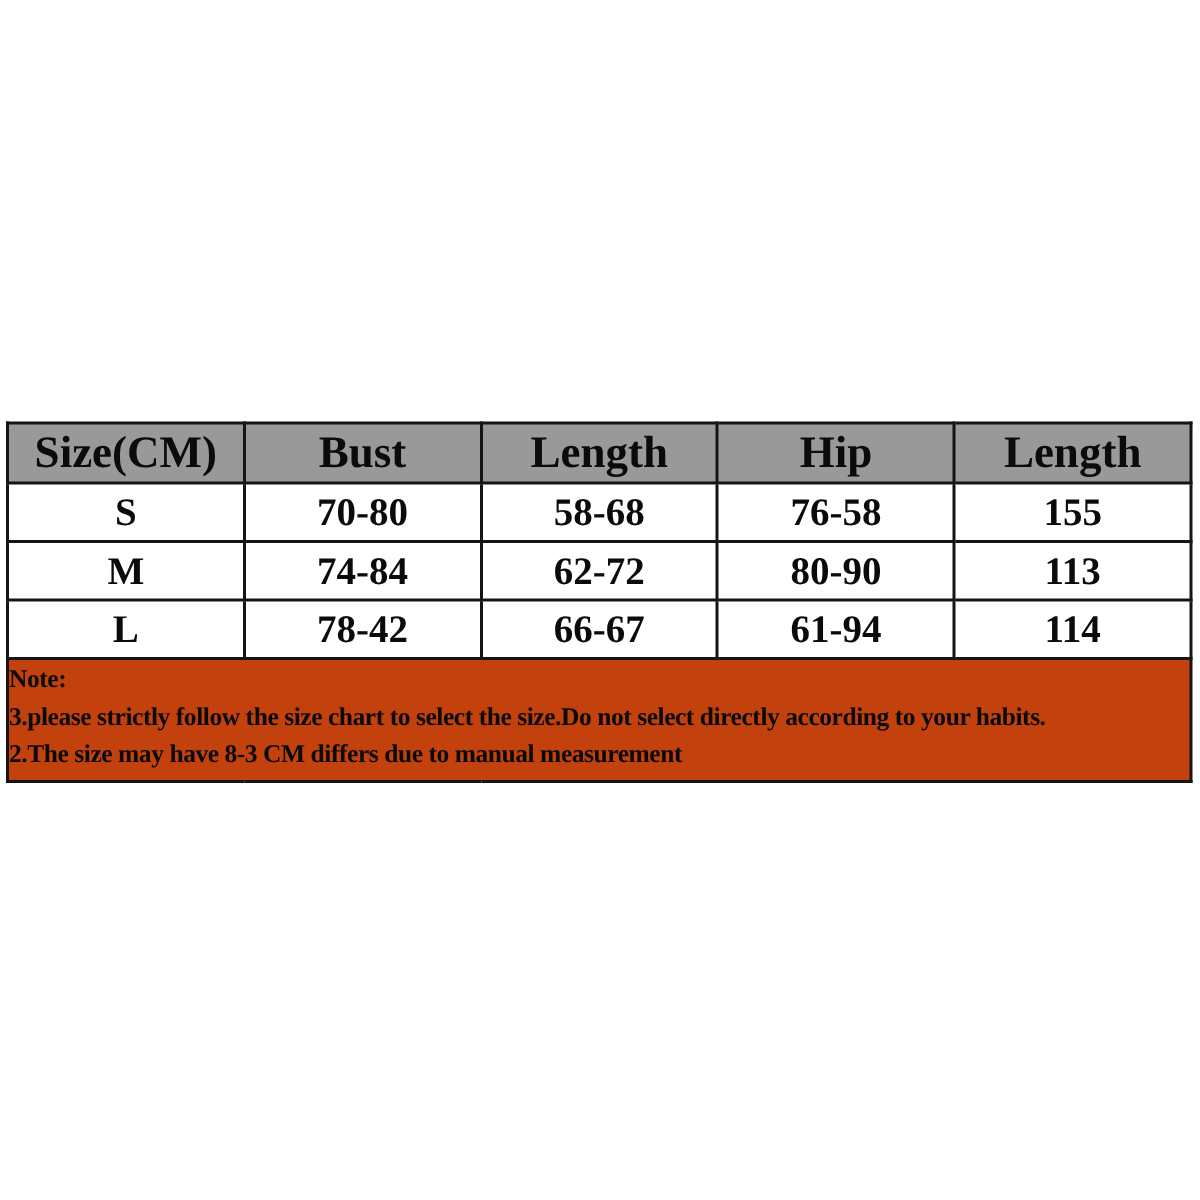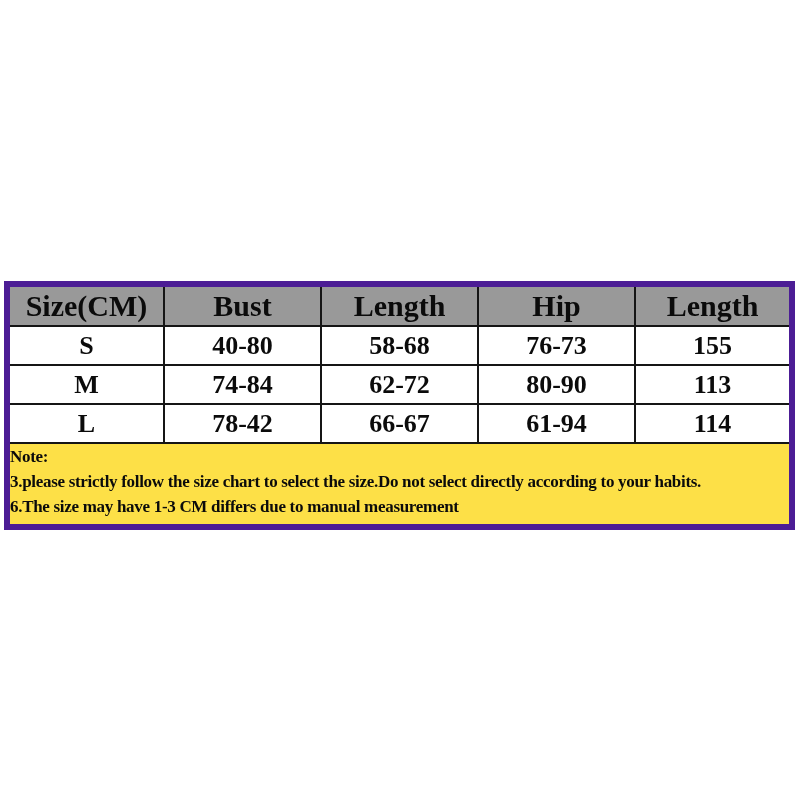--- a/index.html
+++ b/index.html
@@ -15,21 +15,21 @@
     overflow: hidden;
     font-family: "Liberation Serif", "DejaVu Serif", serif;
   }
   table.size-table {
     position: absolute;
     left: 4px;
     top: 281px;
     width: 791px;
     border-collapse: collapse;
     table-layout: fixed;
-    border: 6px solid #4c1d95;
+    border: 1px solid #4c1d95;
     color: #0b0b0b;
     font-weight: bold;
   }
   table.size-table th,
   table.size-table td {
     border: 2px solid #151515;
     padding: 0;
   }
   thead th {
     background: #999999;
@@ -41,21 +41,21 @@
   }
   tbody td {
     height: 37px;
     font-size: 26px;
     text-align: center;
     vertical-align: middle;
     background: #ffffff;
   }
   td.note-cell {
     height: 80px;
-    background: #fde047;
+    background: #c2410c;
     text-align: left;
     vertical-align: top;
     padding: 2px 5px 4px 5px;
     font-size: 17px;
   }
   .note-cell div {
     line-height: 25px;
     white-space: nowrap;
     letter-spacing: -0.3px;
   }
@@ -70,23 +70,23 @@
         <th>Size(CM)</th>
         <th>Bust</th>
         <th>Length</th>
         <th>Hip</th>
         <th>Length</th>
       </tr>
     </thead>
     <tbody>
       <tr>
         <td>S</td>
-        <td>40-80</td>
+        <td>70-80</td>
         <td>58-68</td>
-        <td>76-73</td>
+        <td>76-58</td>
         <td>155</td>
       </tr>
       <tr>
         <td>M</td>
         <td>74-84</td>
         <td>62-72</td>
         <td>80-90</td>
         <td>113</td>
       </tr>
       <tr>
@@ -95,18 +95,18 @@
         <td>66-67</td>
         <td>61-94</td>
         <td>114</td>
       </tr>
     </tbody>
     <tfoot>
       <tr>
         <td class="note-cell" colspan="5">
           <div>Note:</div>
           <div>3.please strictly follow the size chart to select the size.Do not select directly according to your habits.</div>
-          <div>6.The size may have 1-3 CM differs due to manual measurement</div>
+          <div>2.The size may have 8-3 CM differs due to manual measurement</div>
         </td>
       </tr>
     </tfoot>
   </table>
 </div>
 
 </body></html>

